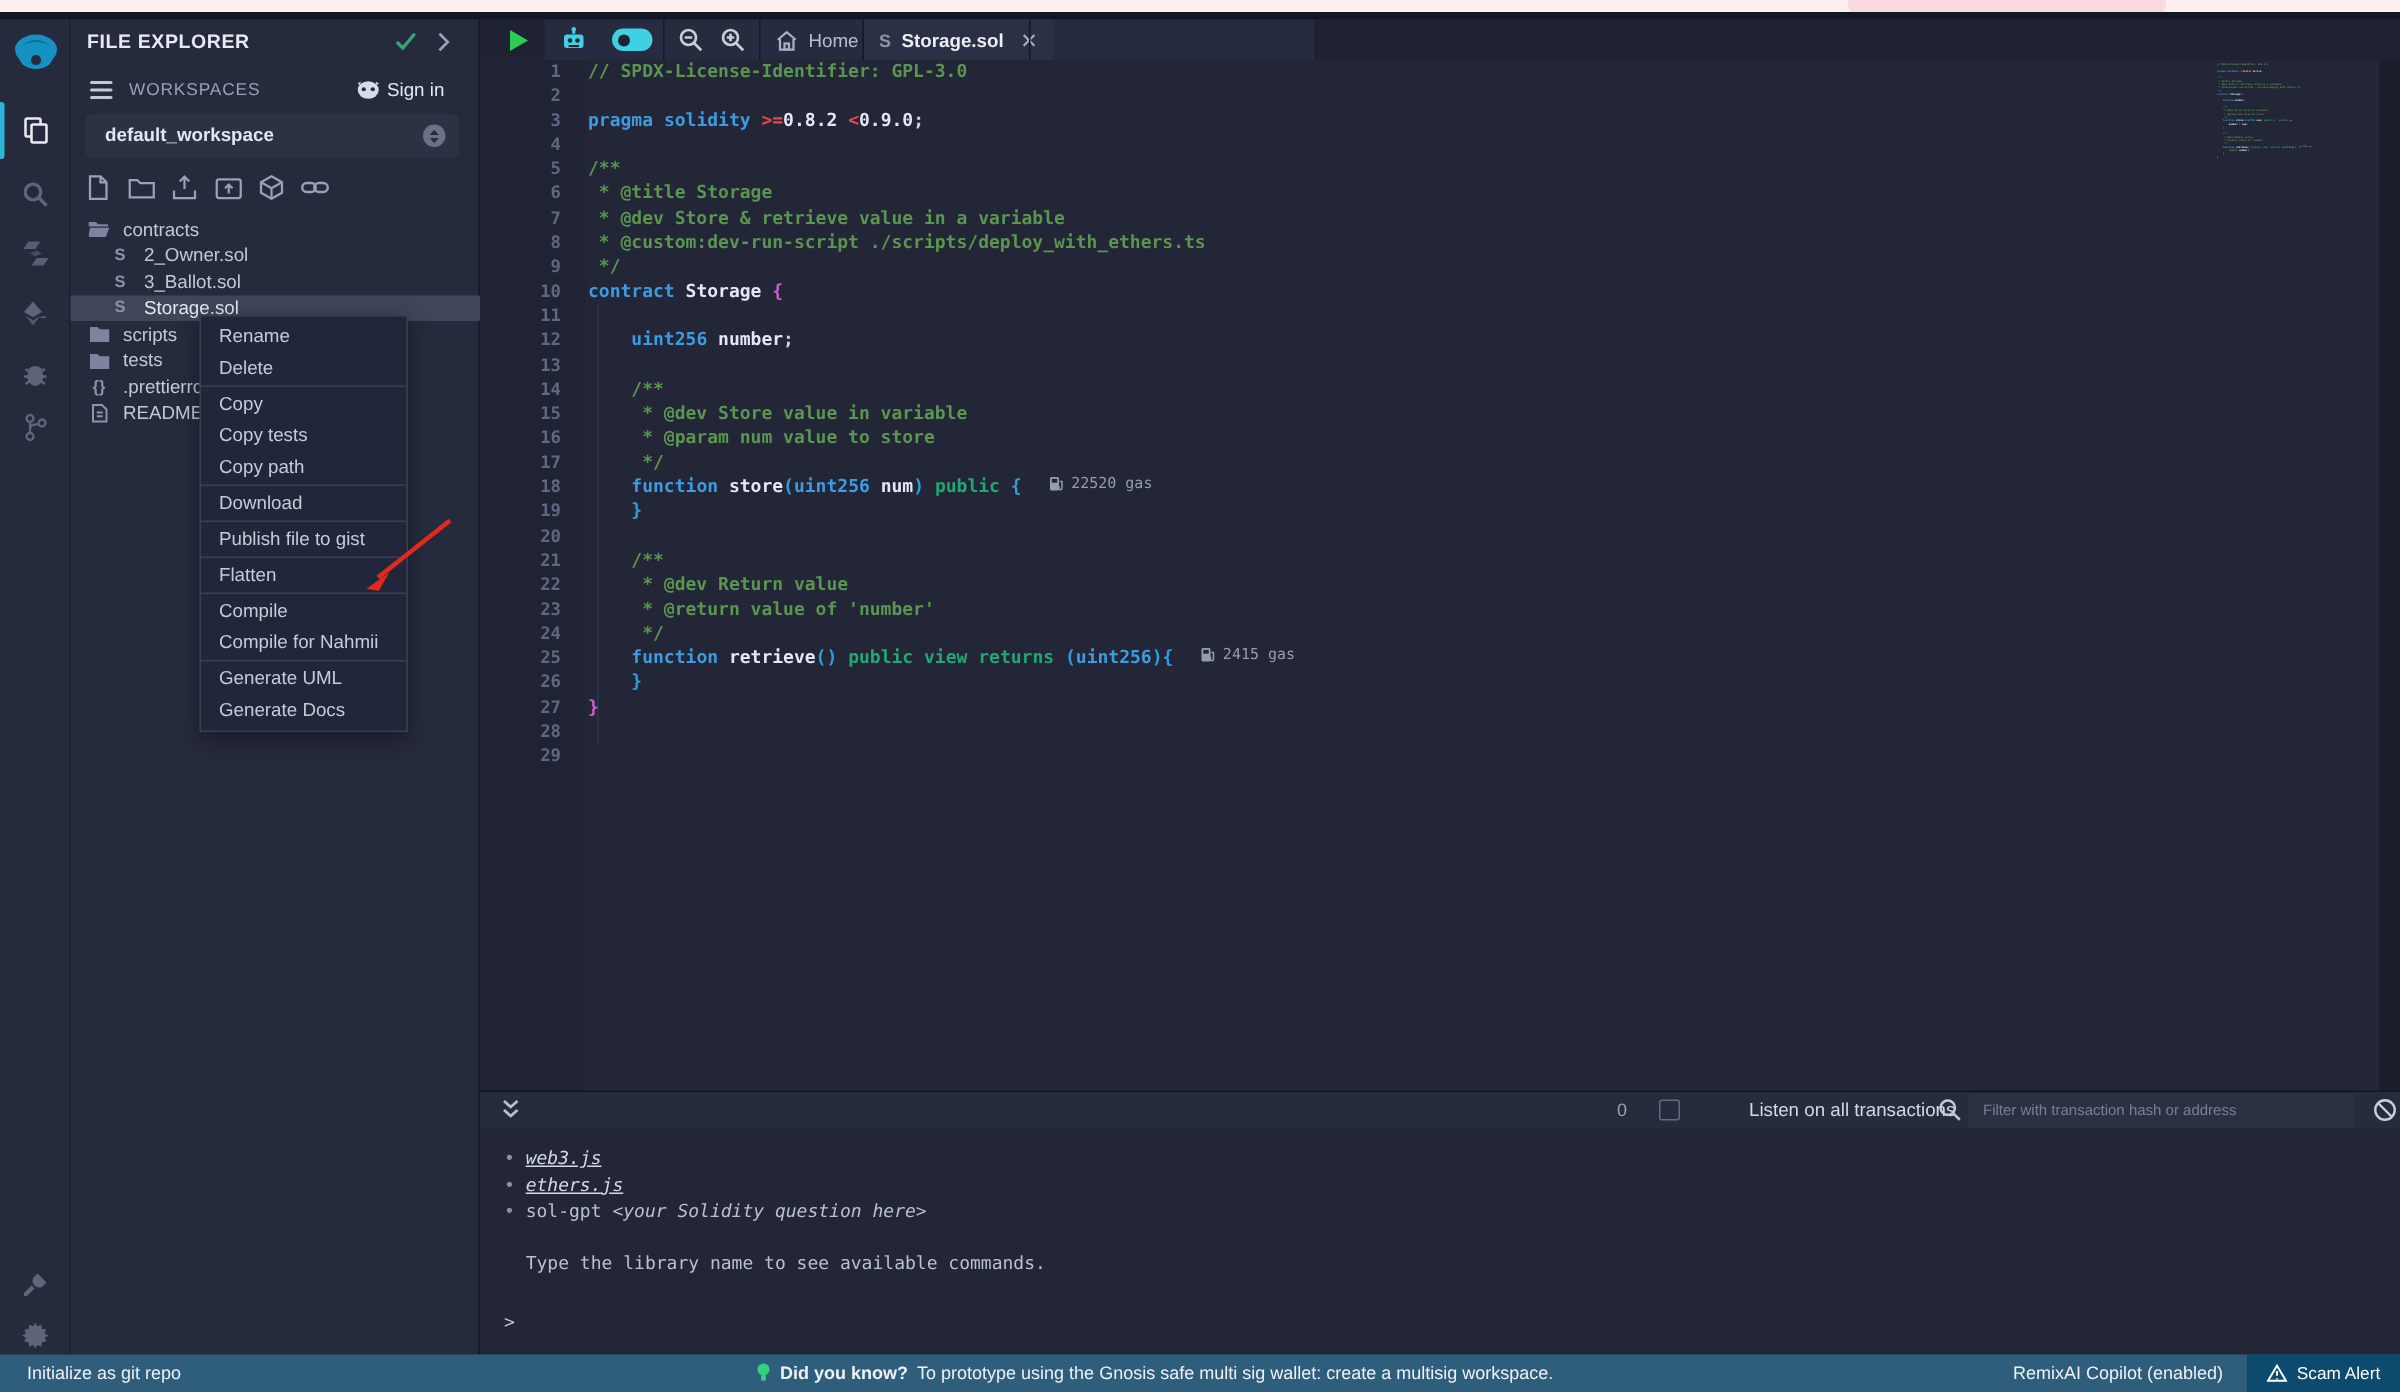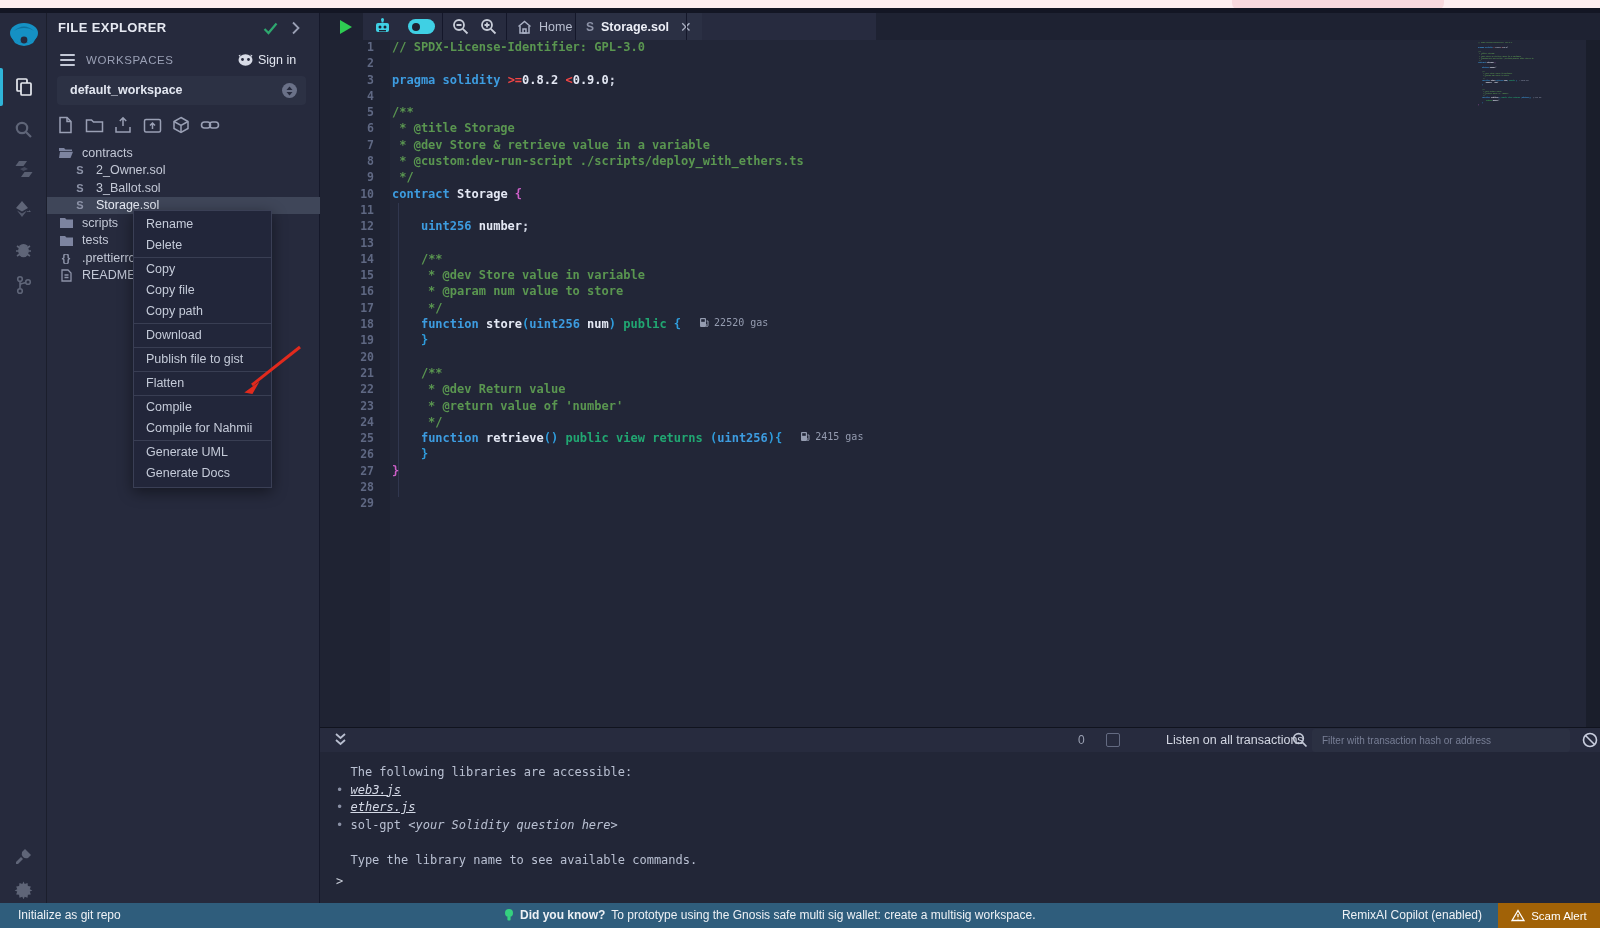--- a/index.html
+++ b/index.html
@@ -95,21 +95,21 @@
   .term-line a { color:#d4d9e6; text-decoration:underline; cursor:pointer;font-style:italic; }
   .term-line .hint { font-style:italic; }
   .term-prompt { position:absolute; left:16px; top:122px; font:400 12px "DejaVu Sans Mono", monospace; color:#c8cdd8; }
 
   
   .status-bar { position:absolute; left:0; top:903px; width:1600px; height:25px; background:#2f5d7c; color:#eef1f5; font-size:12px; }
   .sb-left { position:absolute; left:18px; top:5px; cursor:pointer; }
   .sb-tip { position:absolute; left:504px; top:5px; display:flex; align-items:center; gap:6px; white-space:nowrap; }
   .sb-tip b { font-weight:bold; }
   .sb-copilot { position:absolute; right:118px; top:5px; cursor:pointer; }
-  .sb-scam { position:absolute; right:0; top:0; width:102px; height:25px; background:#a16207; display:flex; align-items:center; justify-content:center; gap:6px; font-size:11.5px; color:#fff; cursor:pointer; }
+  .sb-scam { position:absolute; right:0; top:0; width:102px; height:25px; background:#0c4a6e; display:flex; align-items:center; justify-content:center; gap:6px; font-size:11.5px; color:#fff; cursor:pointer; }
 </style>
 </head>
 <body>
 
 <div id="stage">
 
   <div class="top-strip">
       <div class="blob"></div>
     </div>
   <div class="top-dark-band"></div>
@@ -318,21 +318,21 @@
           <span>README.txt</span>
         </div>
       </div>
   </div>
 
   <div class="context-menu">
       <div class="menu-item">Rename</div>
       <div class="menu-item">Delete</div>
       <div class="menu-sep"></div>
       <div class="menu-item">Copy</div>
-      <div class="menu-item">Copy file</div>
+      <div class="menu-item">Copy tests</div>
       <div class="menu-item">Copy path</div>
       <div class="menu-sep"></div>
       <div class="menu-item">Download</div>
       <div class="menu-sep"></div>
       <div class="menu-item">Publish file to gist</div>
       <div class="menu-sep"></div>
       <div class="menu-item">Flatten</div>
       <div class="menu-sep"></div>
       <div class="menu-item">Compile</div>
       <div class="menu-item">Compile for Nahmii</div>
@@ -530,21 +530,20 @@
     <input class="term-filter" value="" placeholder="Filter with transaction hash or address" style="">
     <span class="term-ban">
       <svg width="16" height="16" viewBox="0 0 16 16" fill="none" stroke="#c9cede" stroke-width="1.6">
           <circle cx="8" cy="8" r="6.5"></circle>
           <path d="M3.5 3.5 L12.5 12.5"></path>
         </svg>
     </span>
   </div>
   <div class="term-body">
     <div class="term-lines" id="term-lines">
-        <div class="term-line">  The following libraries are accessible:</div>
         <div class="term-line"><span class="bullet">• </span><a>web3.js</a></div>
         <div class="term-line"><span class="bullet">• </span><a>ethers.js</a></div>
         <div class="term-line"><span class="bullet">• </span>sol-gpt <span class="hint">&lt;your Solidity question here&gt;</span></div>
         <div class="term-line">&nbsp;</div>
         <div class="term-line">  Type the library name to see available commands.</div>
       </div>
     <div class="term-prompt">&gt;</div>
   </div>
 
   <div class="status-bar">

